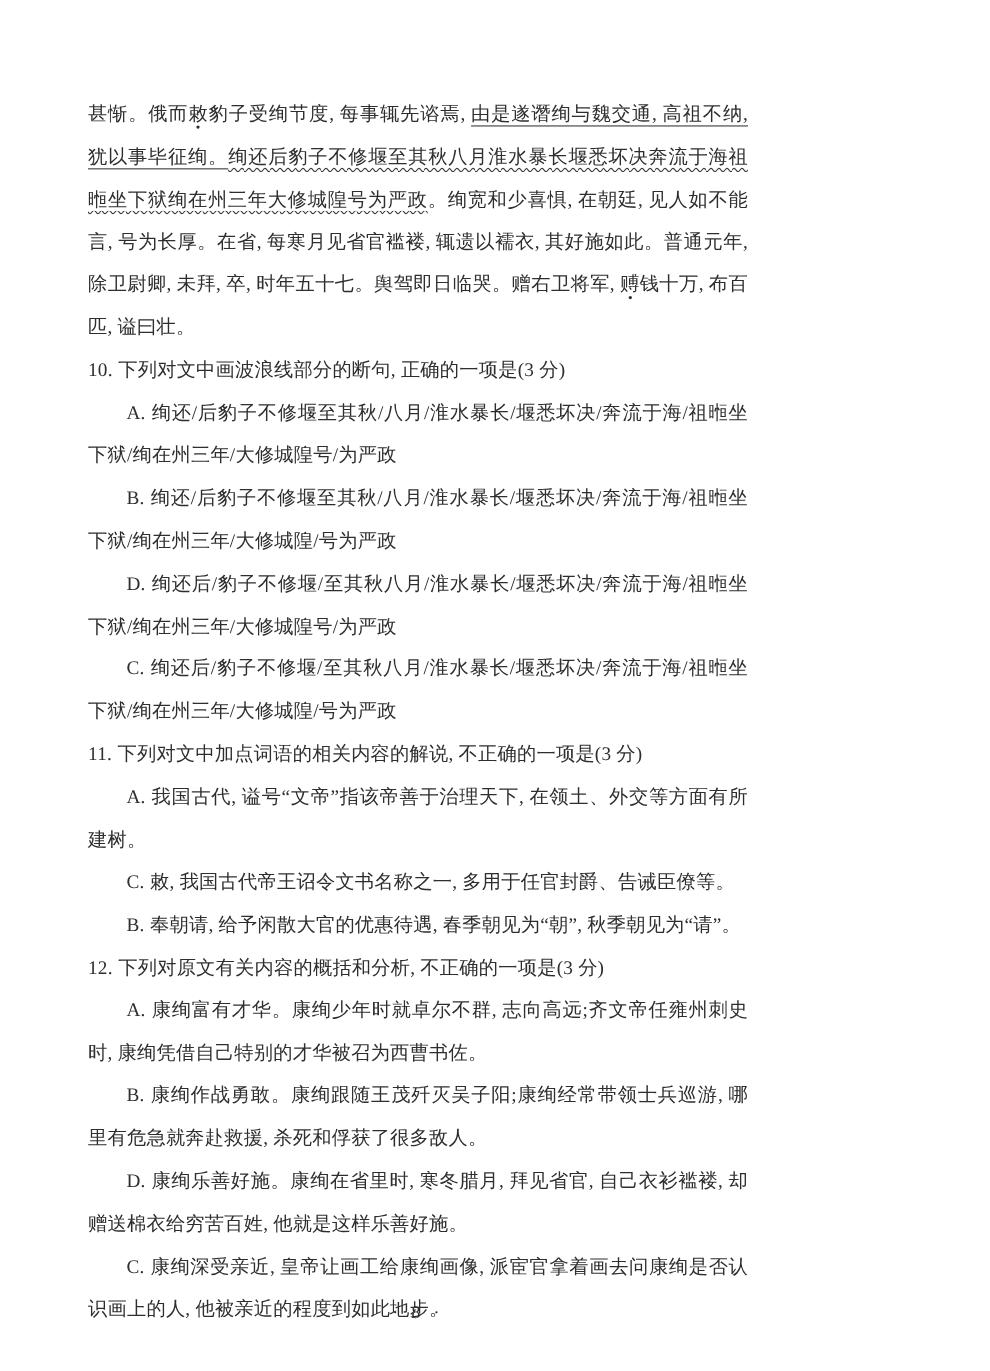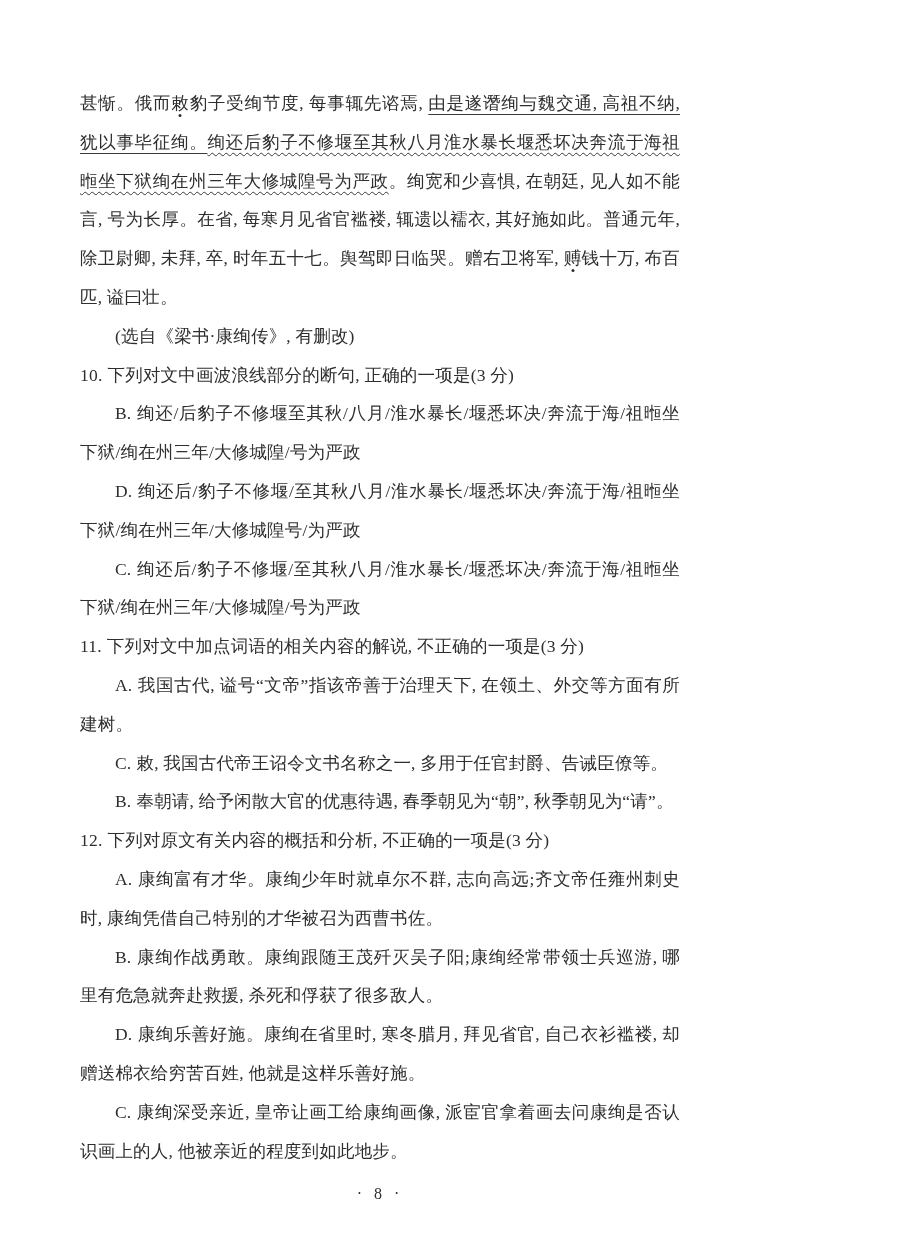--- a/index.html
+++ b/index.html
@@ -77,24 +77,24 @@
     line-height: 20px;
     letter-spacing: 4px;
     color: #2e2e2e;
   }
 </style>
 </head>
 <body>
 
 <div class="sheet">
   <p class="passage-p"><span class="seg seg-plain">甚惭。俄而</span><span class="seg seg-dotted">敕</span><span class="seg seg-plain">豹子受绚节度, 每事辄先谘焉, </span><span class="seg seg-underline">由是遂谮绚与魏交通, 高祖不纳, 犹以事毕征绚。</span><span class="seg seg-wavy">绚还后豹子不修堰至其秋八月淮水暴长堰悉坏决奔流于海祖暅坐下狱绚在州三年大修城隍号为严政</span><span class="seg seg-plain">。绚宽和少喜惧, 在朝廷, 见人如不能言, 号为长厚。在省, 每寒月见省官褴褛, 辄遗以襦衣, 其好施如此。普通元年, 除卫尉卿, 未拜, 卒, 时年五十七。舆驾即日临哭。赠右卫将军, </span><span class="seg seg-dotted">赙</span><span class="seg seg-plain">钱十万, 布百匹, 谥曰壮。</span></p>
-  <p class="source">(选自《梁书·康绚传》, 有删改)</p>
   <div>
       <div class="question">
         <p class="stem"><span class="qnum">10.</span><span>下列对文中画波浪线部分的断句, 正确的一项是(3 分)</span></p>
+        <p class="option"><span class="olabel">A.</span><span>绚还/后豹子不修堰至其秋/八月/淮水暴长/堰悉坏决/奔流于海/祖暅坐下狱/绚在州三年/大修城隍号/为严政</span></p>
         <p class="option"><span class="olabel">B.</span><span>绚还/后豹子不修堰至其秋/八月/淮水暴长/堰悉坏决/奔流于海/祖暅坐下狱/绚在州三年/大修城隍/号为严政</span></p>
         <p class="option"><span class="olabel">D.</span><span>绚还后/豹子不修堰/至其秋八月/淮水暴长/堰悉坏决/奔流于海/祖暅坐下狱/绚在州三年/大修城隍号/为严政</span></p>
         <p class="option"><span class="olabel">C.</span><span>绚还后/豹子不修堰/至其秋八月/淮水暴长/堰悉坏决/奔流于海/祖暅坐下狱/绚在州三年/大修城隍/号为严政</span></p>
       </div>
       <div class="question">
         <p class="stem"><span class="qnum">11.</span><span>下列对文中加点词语的相关内容的解说, 不正确的一项是(3 分)</span></p>
         <p class="option"><span class="olabel">A.</span><span>我国古代, 谥号“文帝”指该帝善于治理天下, 在领土、外交等方面有所建树。</span></p>
         <p class="option"><span class="olabel">C.</span><span>敕, 我国古代帝王诏令文书名称之一, 多用于任官封爵、告诫臣僚等。</span></p>
         <p class="option"><span class="olabel">B.</span><span>奉朝请, 给予闲散大官的优惠待遇, 春季朝见为“朝”, 秋季朝见为“请”。</span></p>
       </div>

